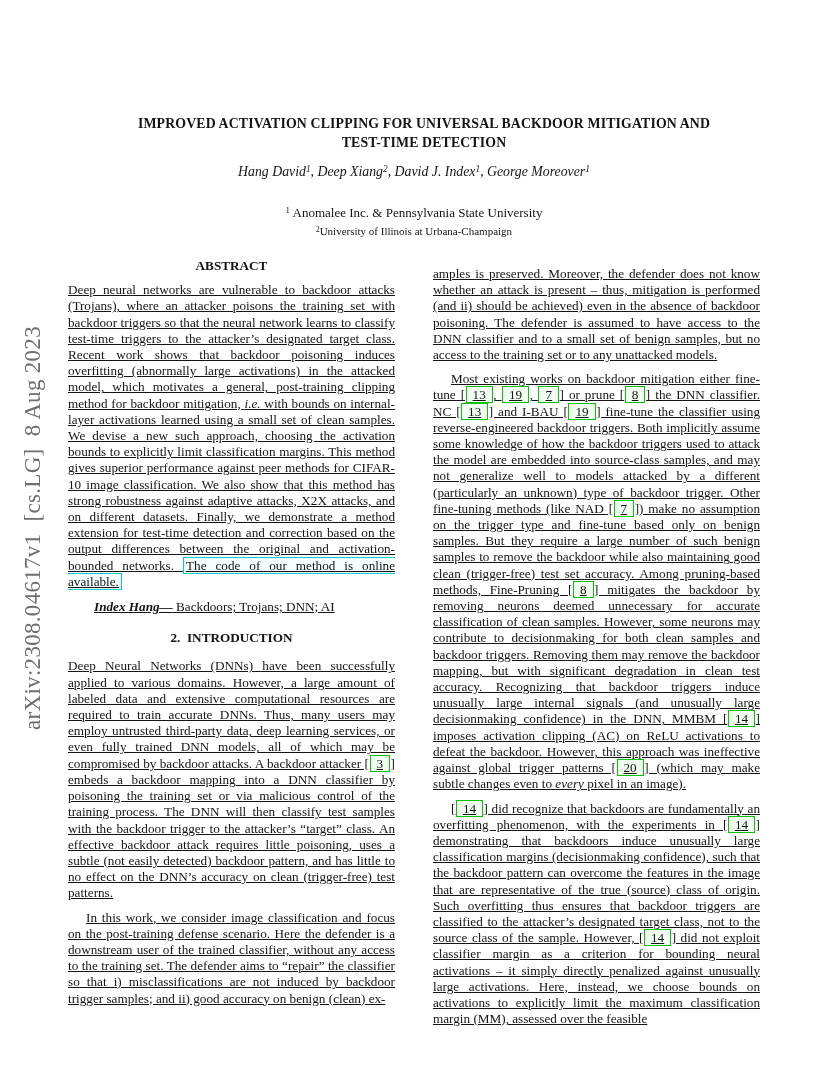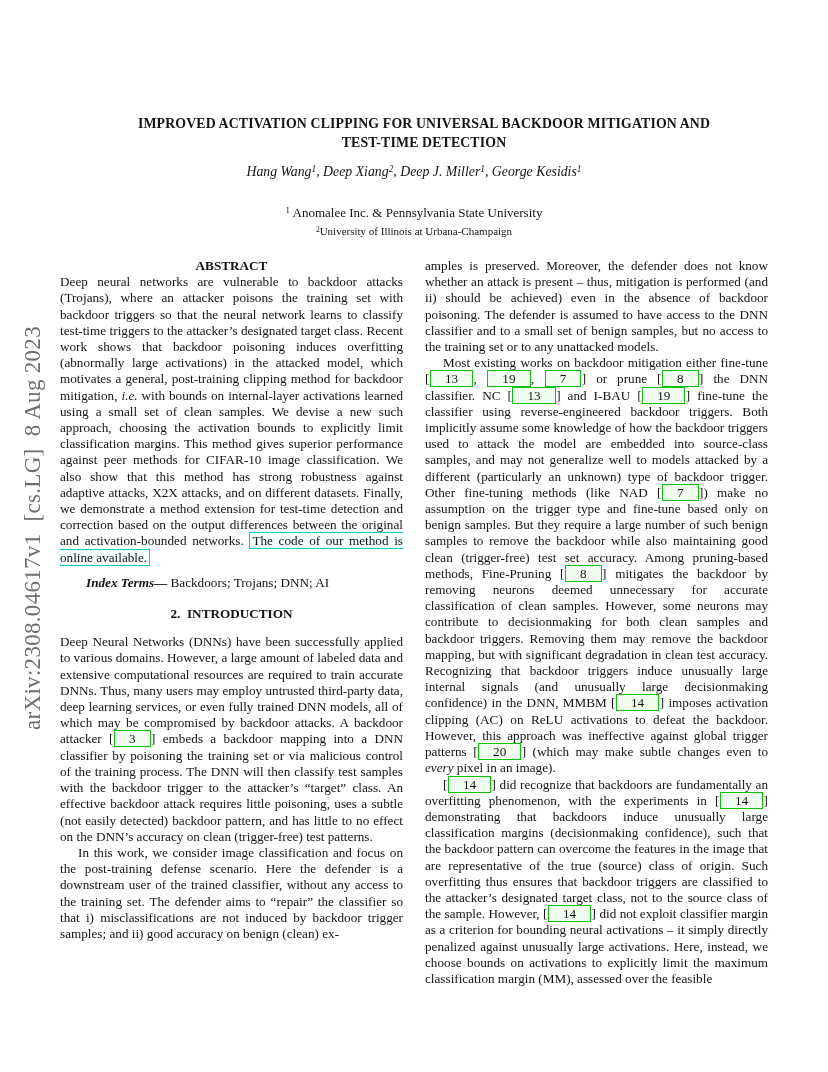--- a/index.html
+++ b/index.html
@@ -46,57 +46,57 @@
     font-size:13.2px;
     line-height:16.2px;
     text-align:justify;
     text-justify:inter-word;
   }
   .colhead{
     font-size:13.2px;font-weight:bold;text-align:center;
     margin:0 0 0 0;white-space:pre;
   }
   .sec-head{margin:15px 0 12px 0;}
-  .col p{margin:0;}
+  .col p{margin:8px;text-decoration:underline;}
   p.indent{text-indent:18px;}
   p.index-terms{margin-top:9px;text-indent:26px;}
   .it{font-style:italic;}
   .bf{font-weight:bold;}
   .sup{font-size:68%;position:relative;top:-0.45em;line-height:0;}
   .citebox{
     border:1px solid var(--cite-border);
     background:rgba(0,220,0,0.05);
-    padding:0 14px;
+    padding:0 6px;
     margin:0 0.5px;
   }
   .linkbox{
     border:1px solid var(--link-border);
     background:rgba(0,220,220,0.04);
     padding:0 2px;
   }
 </style>
 </head>
 <body>
 
 <div class="page">
 
   <div class="watermark">arXiv:2308.04617v1  [cs.LG]  8 Aug 2023</div>
 
   <div class="hdr title-line t1">IMPROVED ACTIVATION CLIPPING FOR UNIVERSAL BACKDOOR MITIGATION AND</div>
   <div class="hdr title-line t2">TEST-TIME DETECTION</div>
-  <div class="hdr authors"><span>Hang Wang</span><span class="sup">1</span><span>, Deep Xiang</span><span class="sup">2</span><span>, Deep J. Miller</span><span class="sup">1</span><span>, George Kesidis</span><span class="sup">1</span></div>
+  <div class="hdr authors"><span>Hang David</span><span class="sup">1</span><span>, Deep Xiang</span><span class="sup">2</span><span>, David J. Index</span><span class="sup">1</span><span>, George Moreover</span><span class="sup">1</span></div>
   <div class="hdr af1"><span class="sup">1</span><span> Anomalee Inc. &amp; Pennsylvania State University</span></div>
   <div class="hdr af2"><span class="sup">2</span><span>University of Illinois at Urbana-Champaign</span></div>
 
   <div class="columns">
 
     <div class="col">
       <h2 class="colhead">ABSTRACT</h2>
       <p><span>Deep neural networks are vulnerable to backdoor attacks (Trojans), where an attacker poisons the training set with backdoor triggers so that the neural network learns to classify test-time triggers to the attacker’s designated target class. Recent work shows that backdoor poisoning induces overfitting (abnormally large activations) in the attacked model, which motivates a general, post-training clipping method for backdoor mitigation, </span><span class="it">i.e.</span><span> with bounds on internal-layer activations learned using a small set of clean samples. We devise a new such approach, choosing the activation bounds to explicitly limit classification margins. This method gives superior performance against peer methods for CIFAR-10 image classification. We also show that this method has strong robustness against adaptive attacks, X2X attacks, and on different datasets. Finally, we demonstrate a method extension for test-time detection and correction based on the output differences between the original and activation-bounded networks. </span><span class="linkbox">The code of our method is online available.</span></p>
-      <p class="index-terms"><span class="it bf">Index Terms—</span><span> Backdoors; Trojans; DNN; AI</span></p>
+      <p class="index-terms"><span class="it bf">Index Hang—</span><span> Backdoors; Trojans; DNN; AI</span></p>
       <h2 class="colhead sec-head">2.  INTRODUCTION</h2>
       <p><span>Deep Neural Networks (DNNs) have been successfully applied to various domains. However, a large amount of labeled data and extensive computational resources are required to train accurate DNNs. Thus, many users may employ untrusted third-party data, deep learning services, or even fully trained DNN models, all of which may be compromised by backdoor attacks. A backdoor attacker [</span><span class="citebox">3</span><span>] embeds a backdoor mapping into a DNN classifier by poisoning the training set or via malicious control of the training process. The DNN will then classify test samples with the backdoor trigger to the attacker’s “target” class. An effective backdoor attack requires little poisoning, uses a subtle (not easily detected) backdoor pattern, and has little to no effect on the DNN’s accuracy on clean (trigger-free) test patterns.</span></p>
       <p class="indent"><span>In this work, we consider image classification and focus on the post-training defense scenario. Here the defender is a downstream user of the trained classifier, without any access to the training set. The defender aims to “repair” the classifier so that i) misclassifications are not induced by backdoor trigger samples; and ii) good accuracy on benign (clean) ex-</span></p>
     </div>
 
     <div class="col">
       <p><span>amples is preserved. Moreover, the defender does not know whether an attack is present – thus, mitigation is performed (and ii) should be achieved) even in the absence of backdoor poisoning. The defender is assumed to have access to the DNN classifier and to a small set of benign samples, but no access to the training set or to any unattacked models.</span></p>
       <p class="indent"><span>Most existing works on backdoor mitigation either fine-tune [</span><span class="citebox">13</span><span>, </span><span class="citebox">19</span><span>, </span><span class="citebox">7</span><span>] or prune [</span><span class="citebox">8</span><span>] the DNN classifier. NC [</span><span class="citebox">13</span><span>] and I-BAU [</span><span class="citebox">19</span><span>] fine-tune the classifier using reverse-engineered backdoor triggers. Both implicitly assume some knowledge of how the backdoor triggers used to attack the model are embedded into source-class samples, and may not generalize well to models attacked by a different (particularly an unknown) type of backdoor trigger. Other fine-tuning methods (like NAD [</span><span class="citebox">7</span><span>]) make no assumption on the trigger type and fine-tune based only on benign samples. But they require a large number of such benign samples to remove the backdoor while also maintaining good clean (trigger-free) test set accuracy. Among pruning-based methods, Fine-Pruning [</span><span class="citebox">8</span><span>] mitigates the backdoor by removing neurons deemed unnecessary for accurate classification of clean samples. However, some neurons may contribute to decisionmaking for both clean samples and backdoor triggers. Removing them may remove the backdoor mapping, but with significant degradation in clean test accuracy. Recognizing that backdoor triggers induce unusually large internal signals (and unusually large decisionmaking confidence) in the DNN, MMBM [</span><span class="citebox">14</span><span>] imposes activation clipping (AC) on ReLU activations to defeat the backdoor. However, this approach was ineffective against global trigger patterns [</span><span class="citebox">20</span><span>] (which may make subtle changes even to </span><span class="it">every</span><span> pixel in an image).</span></p>
       <p class="indent"><span>[</span><span class="citebox">14</span><span>] did recognize that backdoors are fundamentally an overfitting phenomenon, with the experiments in [</span><span class="citebox">14</span><span>] demonstrating that backdoors induce unusually large classification margins (decisionmaking confidence), such that the backdoor pattern can overcome the features in the image that are representative of the true (source) class of origin. Such overfitting thus ensures that backdoor triggers are classified to the attacker’s designated target class, not to the source class of the sample. However, [</span><span class="citebox">14</span><span>] did not exploit classifier margin as a criterion for bounding neural activations – it simply directly penalized against unusually large activations. Here, instead, we choose bounds on activations to explicitly limit the maximum classification margin (MM), assessed over the feasible</span></p>
     </div>

